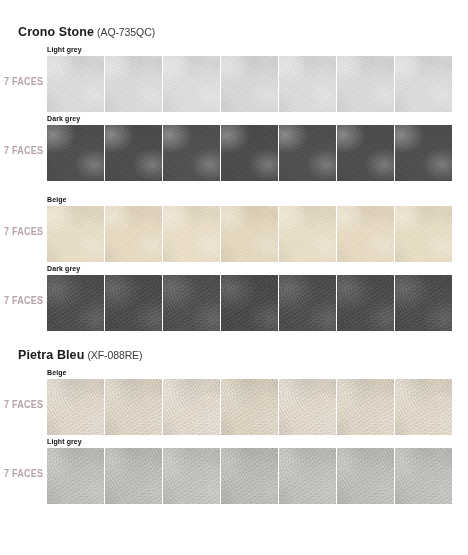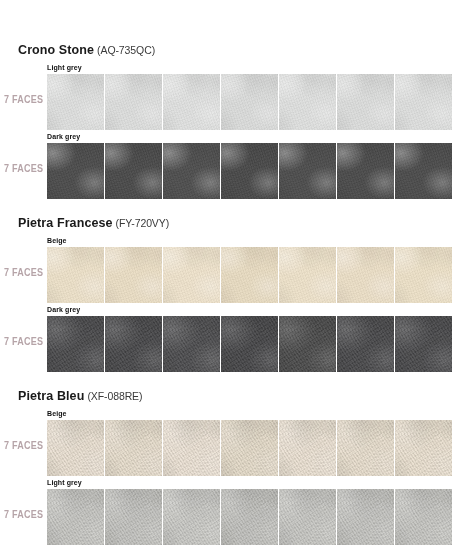--- a/index.html
+++ b/index.html
@@ -13,21 +13,21 @@
     font-family: "Liberation Sans", sans-serif;
     overflow: hidden;
     position: relative;
   }
 
   .page {
     width: 468px;
     height: 537px;
     position: relative;
     box-sizing: border-box;
-    padding-top: 40px;
+    padding-top: 22px;
   }
 
   
   .product {
     position: relative;
     margin-bottom: 12px;
   }
 
   .product-heading {
     padding-left: 18px;
@@ -171,21 +171,20 @@
             <div class="tile" style="background-color: rgb(73, 73, 73);"></div>
             <div class="tile" style="background-color: rgb(77, 77, 77);"></div>
             <div class="tile" style="background-color: rgb(72, 72, 72);"></div>
             <div class="tile" style="background-color: rgb(76, 76, 76);"></div>
             <div class="tile" style="background-color: rgb(74, 74, 74);"></div>
             <div class="tile" style="background-color: rgb(75, 75, 75);"></div>
           </div>
         </div>
       </div>
       <div class="product">
-        <div class="product-heading"><span class="product-name">Pietra Francese</span><span class="product-code">(FY-720VY)</span></div>
         <div class="variant">
           <div class="variant-label">Beige</div>
           <div class="faces-badge">7 FACES</div>
           <div class="tile-strip">
             <div class="tile" style="background-color: rgb(236, 224, 200);"></div>
             <div class="tile" style="background-color: rgb(234, 221, 196);"></div>
             <div class="tile" style="background-color: rgb(238, 226, 203);"></div>
             <div class="tile" style="background-color: rgb(232, 219, 193);"></div>
             <div class="tile" style="background-color: rgb(237, 225, 201);"></div>
             <div class="tile" style="background-color: rgb(235, 222, 198);"></div>

